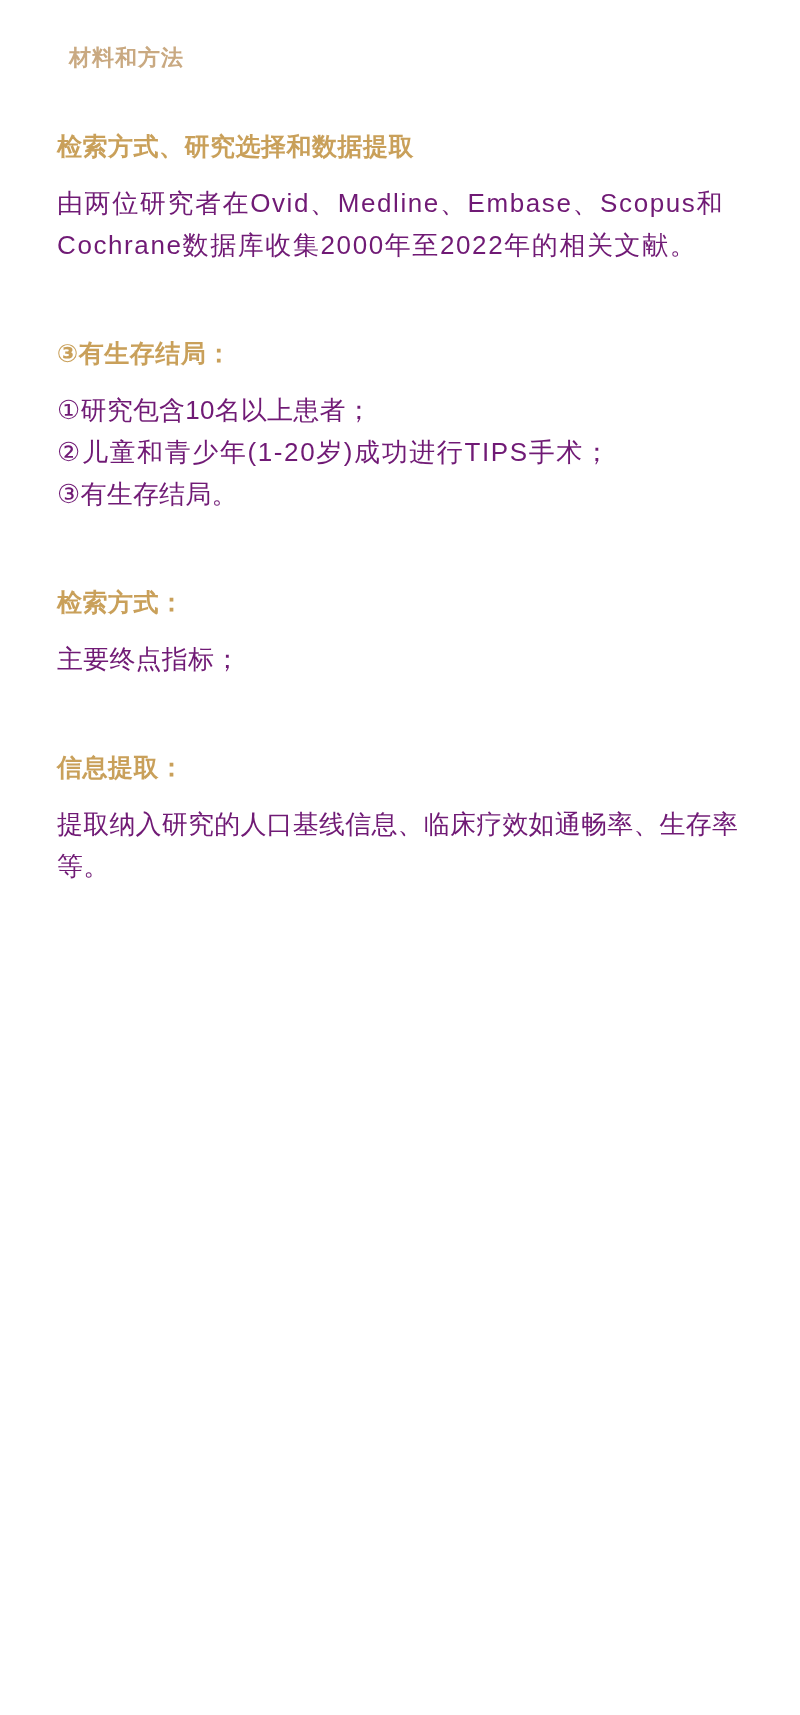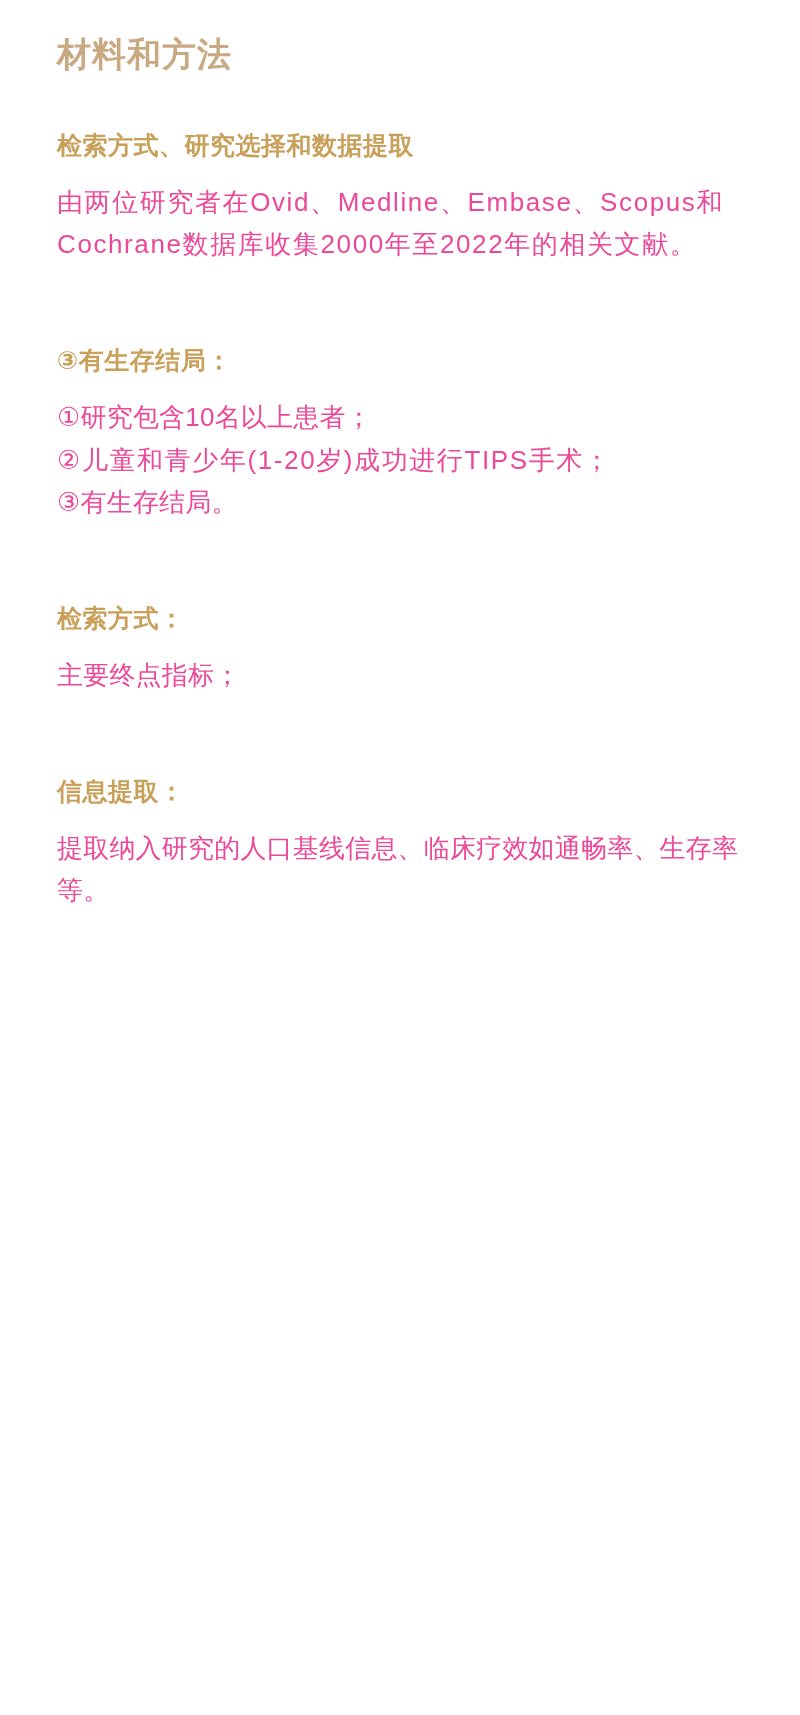--- a/index.html
+++ b/index.html
@@ -15,46 +15,46 @@
     -webkit-font-smoothing: antialiased;
   }
   .page {
     width: 800px;
     min-height: 1715px;
     box-sizing: border-box;
     padding: 0 57px;
     position: relative;
   }
   .page-title {
-    font-size: 34px;
+    font-size: 22px;
     font-weight: bold;
     color: #c9a981;
     letter-spacing: 1px;
-    margin: 0;
+    margin: 12px;
     padding-top: 32px;
     line-height: 1.3;
   }
   .section {
-    margin-top: 8px;
+    margin-top: 0;
   }
   .section-heading {
     font-size: 25px;
     font-weight: bold;
     color: #c9a05a;
     letter-spacing: 0.5px;
     line-height: 1.4;
     margin: 0;
   }
   .section-heading.tan {
     color: #c9a981;
   }
   .body-text {
     font-size: 26px;
     line-height: 1.62;
-    color: #ec4899;
+    color: #701a75;
     margin: 0;
     letter-spacing: 0.2px;
   }
   .body-text.spaced {
     letter-spacing: 1.6px;
   }
   .body-text.wide {
     letter-spacing: 3px;
   }
   .gap-18 { height: 18px; }

